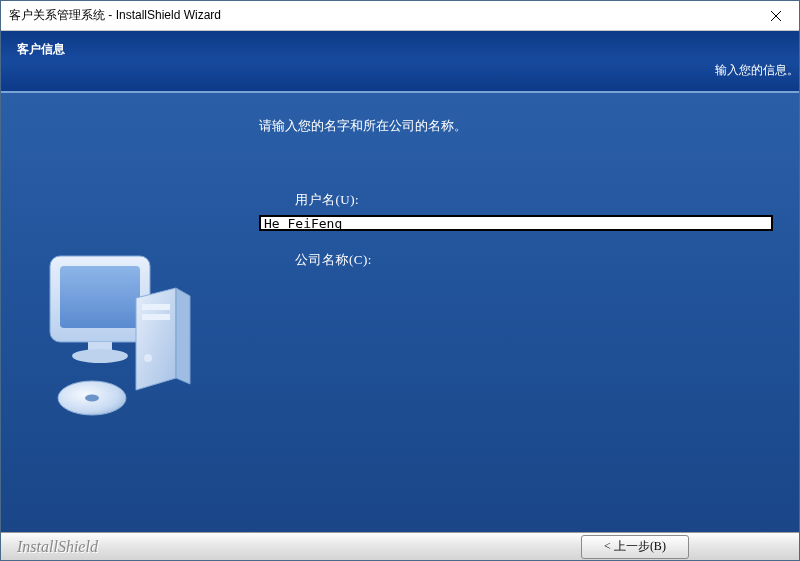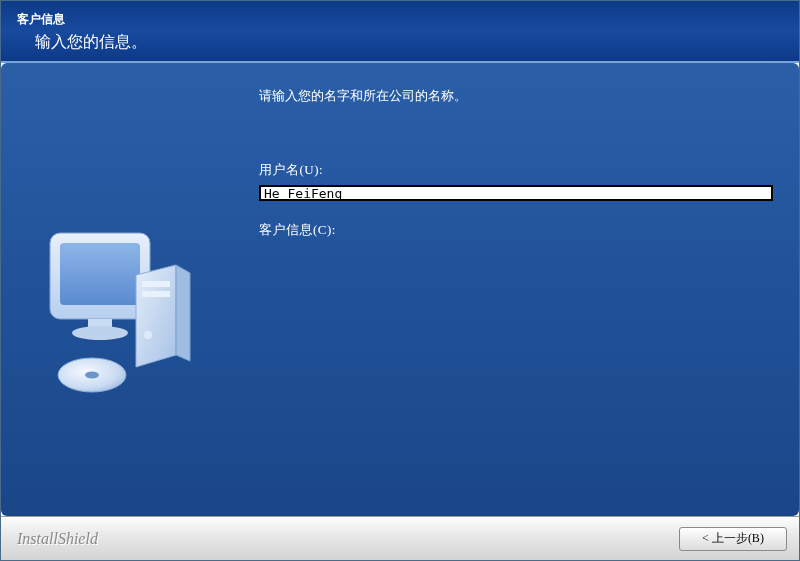--- a/index.html
+++ b/index.html
@@ -38,77 +38,77 @@
     background: linear-gradient(to bottom, #0d3a88 0%, #174a9e 50%, #0d3a88 100%);
     border-bottom: 2px solid #7aa4d6;
     padding: 10px 0 0 16px;
     color: #fff;
   }
   .header-title {
     font-size: 12px; font-weight: bold;
     font-family: "SimSun", serif;
   }
   .header-sub {
-    font-size: 16px; margin: 4px 0 0 18px;
-    font-family: "SimSun", serif;
+    font-size: 12px; margin: 4px 0 0 18px;
+    font-family: "SimSun", serif;
+    text-align: right;
   }
   .body-area {
     flex: 1;
     background: linear-gradient(to bottom, #2a5fa8 0%, #1f4f95 60%, #1a4688 100%);
     display: flex;
     position: relative;
-    border-radius: 6px;
   }
   .side-panel {
     width: 228px;
     display: flex; align-items: center; justify-content: center;
     padding-top: 60px;
   }
   .side-panel svg { width: 170px; height: 190px; }
   .form-panel {
     flex: 1;
     padding: 24px 26px 0 30px;
     color: #fff;
     font-family: "SimSun", serif;
     font-size: 13px;
   }
   .instruction { margin-bottom: 56px; }
-  .field-label { margin-bottom: 6px; letter-spacing: 0.5px; }
+  .field-label { margin-bottom: 6px; letter-spacing: 0.5px; margin-left: 36px; }
   .field-input {
     width: 100%;
     height: 16px;
     border: 1px solid #0a2a55;
     background: #ffffff;
     color: #000;
     font-family: "SimSun", monospace;
     font-size: 13px;
     padding: 0 4px;
     outline: none;
     margin-bottom: 20px;
   }
   .field-input.focused {
     border: 1px solid #000;
     box-shadow: inset 0 0 0 1px #000;
   }
   .footer {
-    height: 44px;
+    height: 28px;
     background: linear-gradient(to bottom, #fdfdfd 0%, #e5e5e5 50%, #d4d4d4 100%);
     border-top: 1px solid #9a9a9a;
     display: flex; align-items: center;
     padding: 0 12px 0 16px;
   }
   .brand {
     font-family: Georgia, "Times New Roman", serif;
     font-style: italic;
     font-size: 16px;
     color: #8a8a8a;
     text-shadow: 1px 1px 0 #fff;
   }
   .footer-spacer { flex: 1; }
-  .btn-row { display: flex; gap: 0; align-items: center; flex-direction: column; }
+  .btn-row { display: flex; gap: 8px; align-items: center; }
   .btn {
     height: 24px;
     min-width: 108px;
     background: linear-gradient(to bottom, #ffffff 0%, #efefef 45%, #dcdcdc 100%);
     border: 1px solid #8a8a8a;
     border-radius: 3px;
     font-family: "SimSun", serif;
     font-size: 12px;
     color: #000;
     display: flex; align-items: center; justify-content: center;
@@ -117,20 +117,31 @@
   }
   .btn + .btn { margin-left: 0; }
   .btn.next { margin-left: 0; }
   .btn-gap { width: 90px; }
 </style>
 </head>
 <body>
 
 <div class="window">
 
+  <div class="titlebar">
+    <span class="title-text">客户关系管理系统 - InstallShield Wizard</span>
+    <div class="titlebar-buttons">
+      <div class="titlebar-btn">
+        <svg viewBox="0 0 10 10">
+          <line x1="0" y1="0" x2="10" y2="10" stroke="#000" stroke-width="1"></line>
+          <line x1="10" y1="0" x2="0" y2="10" stroke="#000" stroke-width="1"></line>
+        </svg>
+      </div>
+    </div>
+  </div>
 
   <div class="header-band">
     <div class="header-title">客户信息</div>
     <div class="header-sub">输入您的信息。</div>
   </div>
 
   <div class="body-area">
     <div class="side-panel">
       <svg viewBox="0 0 170 190">
         <defs>
@@ -171,21 +182,21 @@
         <ellipse cx="62" cy="150" rx="7" ry="3.5" fill="#6b94c9"></ellipse>
       </svg>
     </div>
 
     <div class="form-panel">
       <div class="instruction">请输入您的名字和所在公司的名称。</div>
 
       <div class="field-label">用户名(U):</div>
       <input class="field-input focused" type="text" value="He FeiFeng" style="">
 
-      <div class="field-label">客户信息(C):</div>
+      <div class="field-label">公司名称(C):</div>
     </div>
   </div>
 
   <div class="footer">
     <span class="brand">InstallShield</span>
     <div class="footer-spacer"></div>
     <div class="btn-row">
       <div class="btn">
         <span>&lt; 上一步(B)</span>
       </div>

